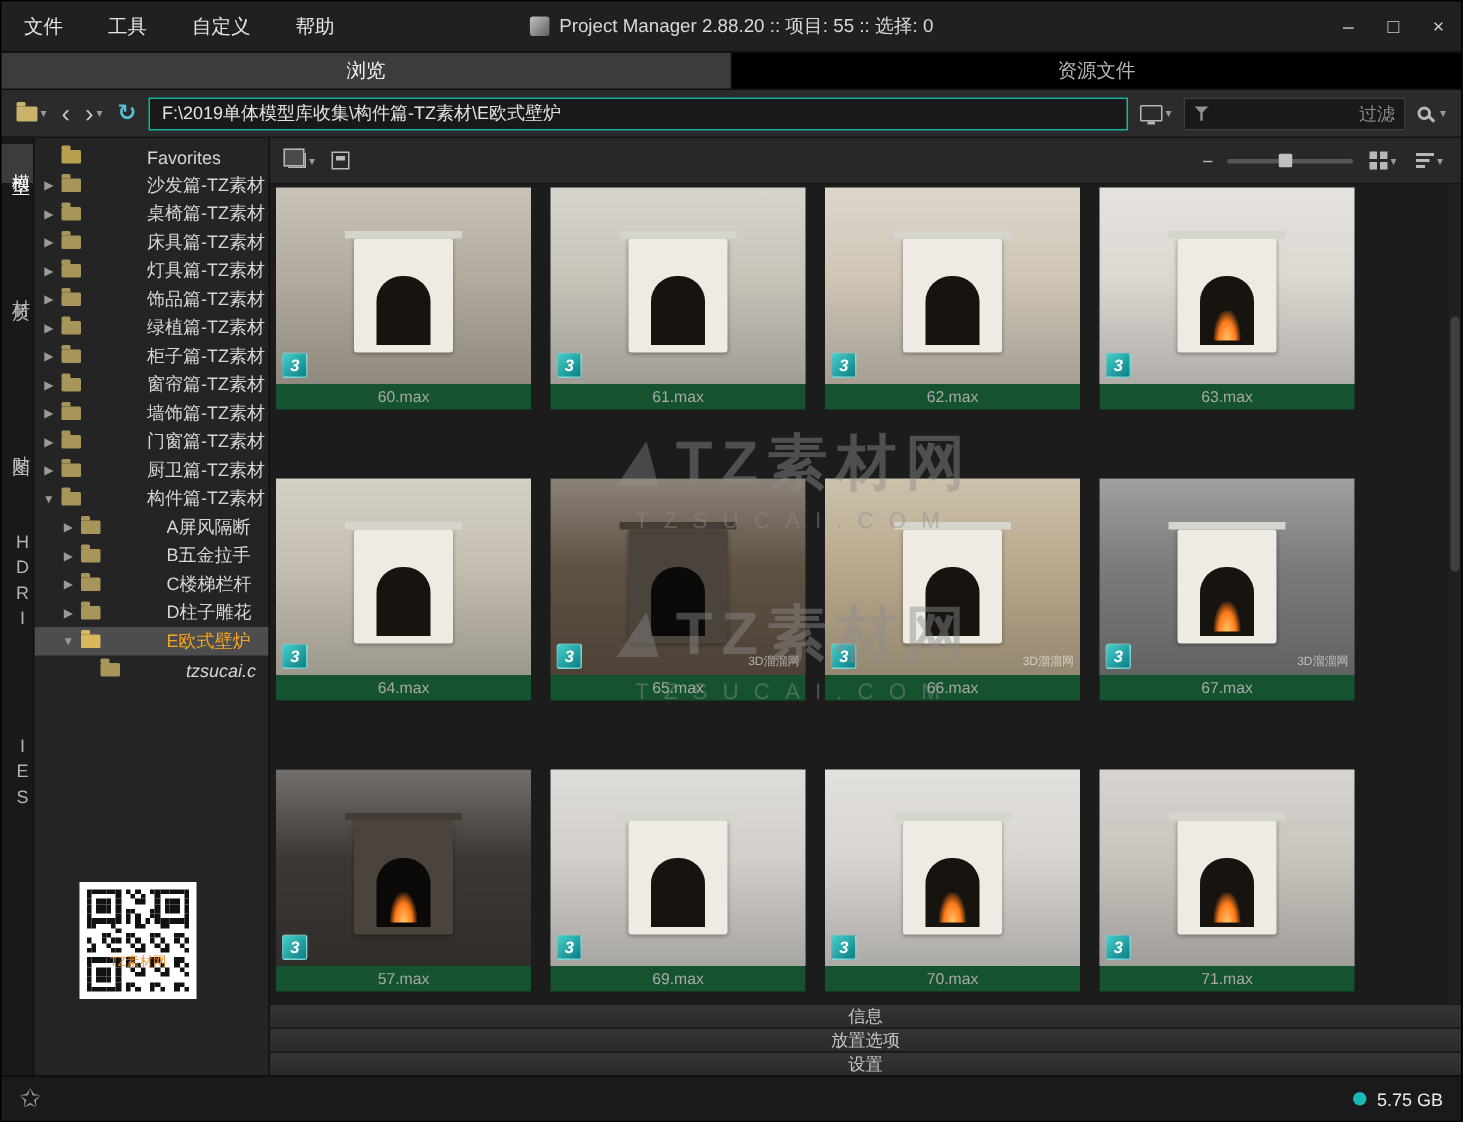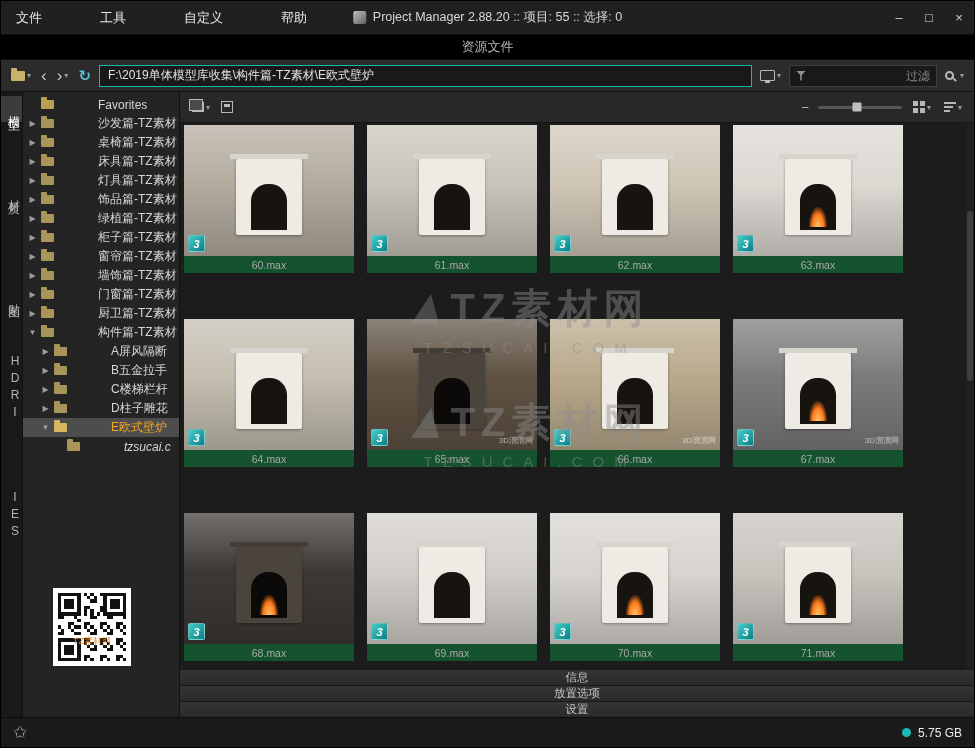--- a/index.html
+++ b/index.html
@@ -3,21 +3,21 @@
 <meta charset="utf-8">
 <style>
   * { margin:0; padding:0; box-sizing:border-box; }
   body { background:#0a0a0a; font-family:"Liberation Sans","DejaVu Sans",sans-serif; }
   .window { width:975px; height:748px; display:flex; flex-direction:column; background:#1e1e1e;
             color:#ddd; border:1px solid #000; overflow:hidden; position:relative; }
 
   
   .titlebar { height:34px; background:#202020; border-bottom:1px solid #0d0d0d;
               display:flex; align-items:center; position:relative; flex:none; }
-  .menubar { display:flex; height:100%;gap:28px; }
+  .menubar { display:flex; height:100%; }
   .menu-item { padding:0 15px; font-size:13px; color:#e6e6e6; display:flex; align-items:center; cursor:default; }
   .tb-title { position:absolute; left:50%; transform:translateX(-50%); display:flex; gap:7px;
               align-items:center; font-size:12.5px; color:#d8d8d8; white-space:nowrap; }
   .app-logo { width:13px; height:13px; border-radius:2px; background:linear-gradient(135deg,#c2c2c2,#5f5f5f); }
   .win-controls { margin-left:auto; display:flex; height:100%; }
   .win-btn { width:30px; display:flex; align-items:center; justify-content:center; font-size:13px; color:#cfcfcf; }
 
   
   .tabrow { height:25px; background:#141414; display:flex; gap:1px; border-bottom:1px solid #0d0d0d; flex:none; }
   .tab { flex:1; display:flex; align-items:center; justify-content:center; font-size:13px;
@@ -158,20 +158,21 @@
       <span>Project Manager 2.88.20  ::  项目: 55  ::  选择: 0</span>
     </div>
     <div class="win-controls">
       <span class="win-btn">–</span>
       <span class="win-btn">□</span>
       <span class="win-btn">×</span>
     </div>
   </div>
 
   <div class="tabrow">
+    <div class="tab active">浏览</div>
     <div class="tab">资源文件</div>
   </div>
 
   <div class="toolbar">
     <span class="tool-btn">
       <span class="folder-ic"></span>
       <span class="caret">▾</span>
     </span>
     <span class="tool-btn">
       <span class="nav-glyph">‹</span>
@@ -872,21 +873,21 @@
     <div class="thumb-label">67.max</div>
   </div>
             <div class="thumb dark">
     <div class="thumb-img" style="background-color: rgb(60, 56, 53);">
       <span class="fp">
         <span class="fire"></span>
       </span>
 
       <span class="max-badge">3</span>
     </div>
-    <div class="thumb-label">68.max</div>
+    <div class="thumb-label">57.max</div>
   </div>
             <div class="thumb">
     <div class="thumb-img" style="background-color: rgb(210, 207, 202);">
       <span class="fp">
         
       </span>
 
       <span class="max-badge">3</span>
     </div>
     <div class="thumb-label">69.max</div>

